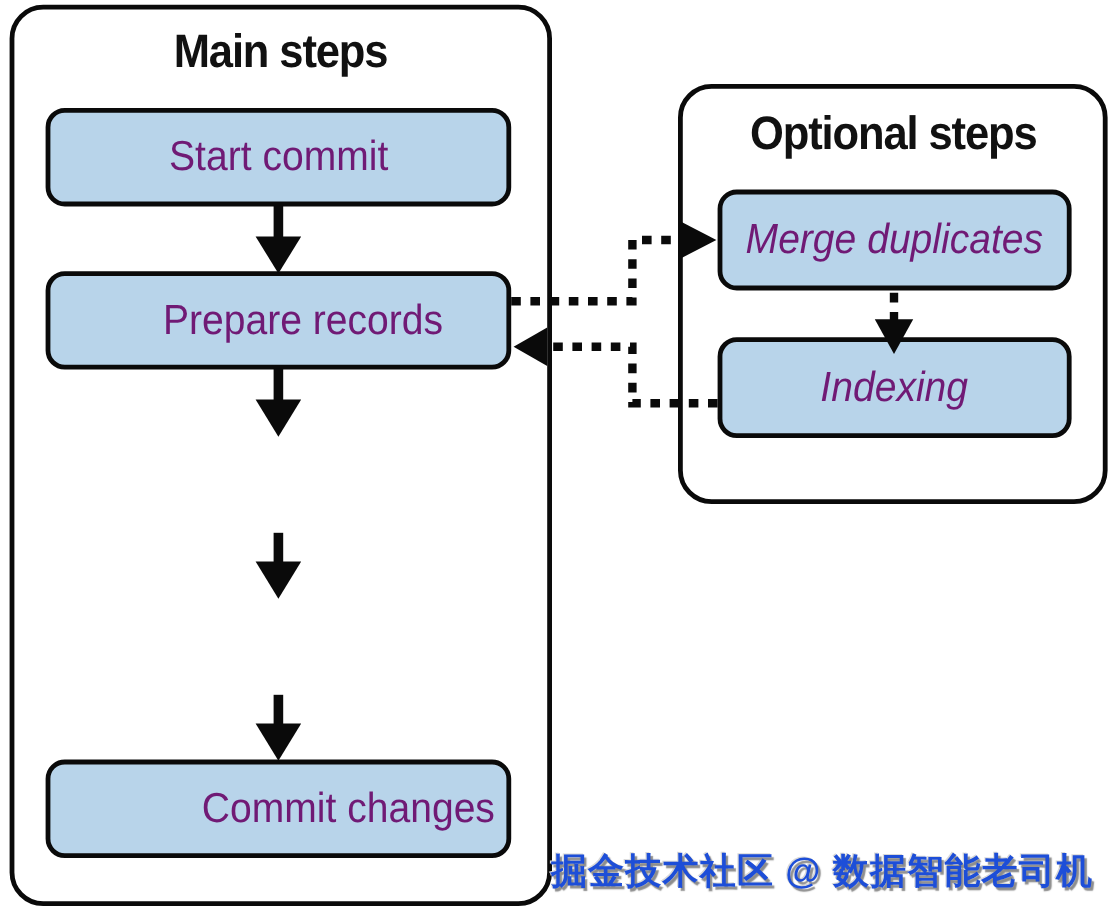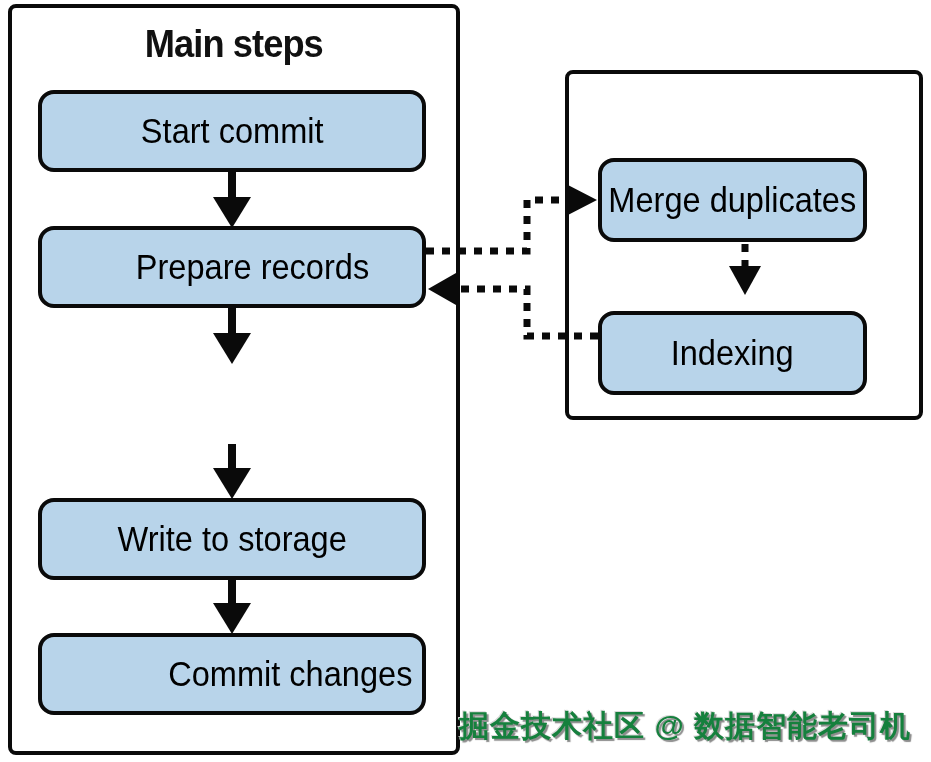--- a/index.html
+++ b/index.html
@@ -12,21 +12,21 @@
     width: 931px;
     height: 762px;
     background: #ffffff;
     overflow: hidden;
     font-family: "Liberation Sans", sans-serif;
   }
   .panel {
     position: absolute;
     box-sizing: border-box;
     border: 4px solid #0a0a0a;
-    border-radius: 8px;
+    border-radius: 28px;
     background: #ffffff;
   }
   .panel-main {
     left: 8px;
     top: 4px;
     width: 452px;
     height: 751px;
   }
   .panel-optional {
     left: 565px;
@@ -56,79 +56,79 @@
     position: absolute;
     box-sizing: border-box;
     border: 4px solid #0a0a0a;
     border-radius: 16px;
     background: #b8d4ea;
     display: flex;
     align-items: center;
     justify-content: center;
     font-size: 35px;
     font-weight: 500;
-    color: #000000;
+    color: #701a75;
     white-space: nowrap;
   }
   .step > span {
     display: inline-block;
     transform: scaleX(0.93);
     transform-origin: center;
   }
   .step-main { left: 26px; width: 388px; height: 82px; }
-  .step-opt  { left: 29px; width: 269px; height: 84px; }
+  .step-opt  { left: 29px; width: 295px; height: 84px; font-style: italic; }
 
   .arrows {
     position: absolute;
     left: 0;
     top: 0;
     width: 931px;
     height: 762px;
     pointer-events: none;
   }
   .watermark {
     position: absolute;
     top: 706px;
     right: 20px;
     font-size: 30px;
     font-weight: 700;
     letter-spacing: 1px;
-    color: #15803d;
+    color: #1d4ed8;
     text-shadow: 2px 2px 1px #8c8c8c, -1px -1px 0 #d9d9d9;
     white-space: nowrap;
   }
 </style>
 </head>
 <body>
 
 <div class="canvas">
 
   <div class="panel panel-main">
     <div class="panel-title">
       <span>Main steps</span>
     </div>
     <div class="step step-main" style="top: 82px;">
       <span>Start commit</span>
     </div>
     <div class="step step-main" style="top: 218px; padding-left: 40px;">
       <span>Prepare records</span>
     </div>
-    <div class="step step-main" style="top: 490px;">
-      <span>Write to storage</span>
-    </div>
     <div class="step step-main" style="top: 625px; justify-content: flex-end;">
       <span>Commit changes</span>
     </div>
   </div>
 
   <div class="panel panel-optional">
+    <div class="panel-title">
+      <span>Optional steps</span>
+    </div>
     <div class="step step-opt" style="top: 84px;">
       <span>Merge duplicates</span>
     </div>
-    <div class="step step-opt" style="top: 237px;">
+    <div class="step step-opt" style="top: 207px;">
       <span>Indexing</span>
     </div>
   </div>
 
   <svg class="arrows" viewBox="0 0 931 762" xmlns="http://www.w3.org/2000/svg">
 
     <g>
       <path d="M232 171 L232 199" stroke="#0a0a0a" stroke-width="8" fill="none"></path>
       <polygon points="213,197 251,197 232,228" fill="#0a0a0a"></polygon>
     </g>

